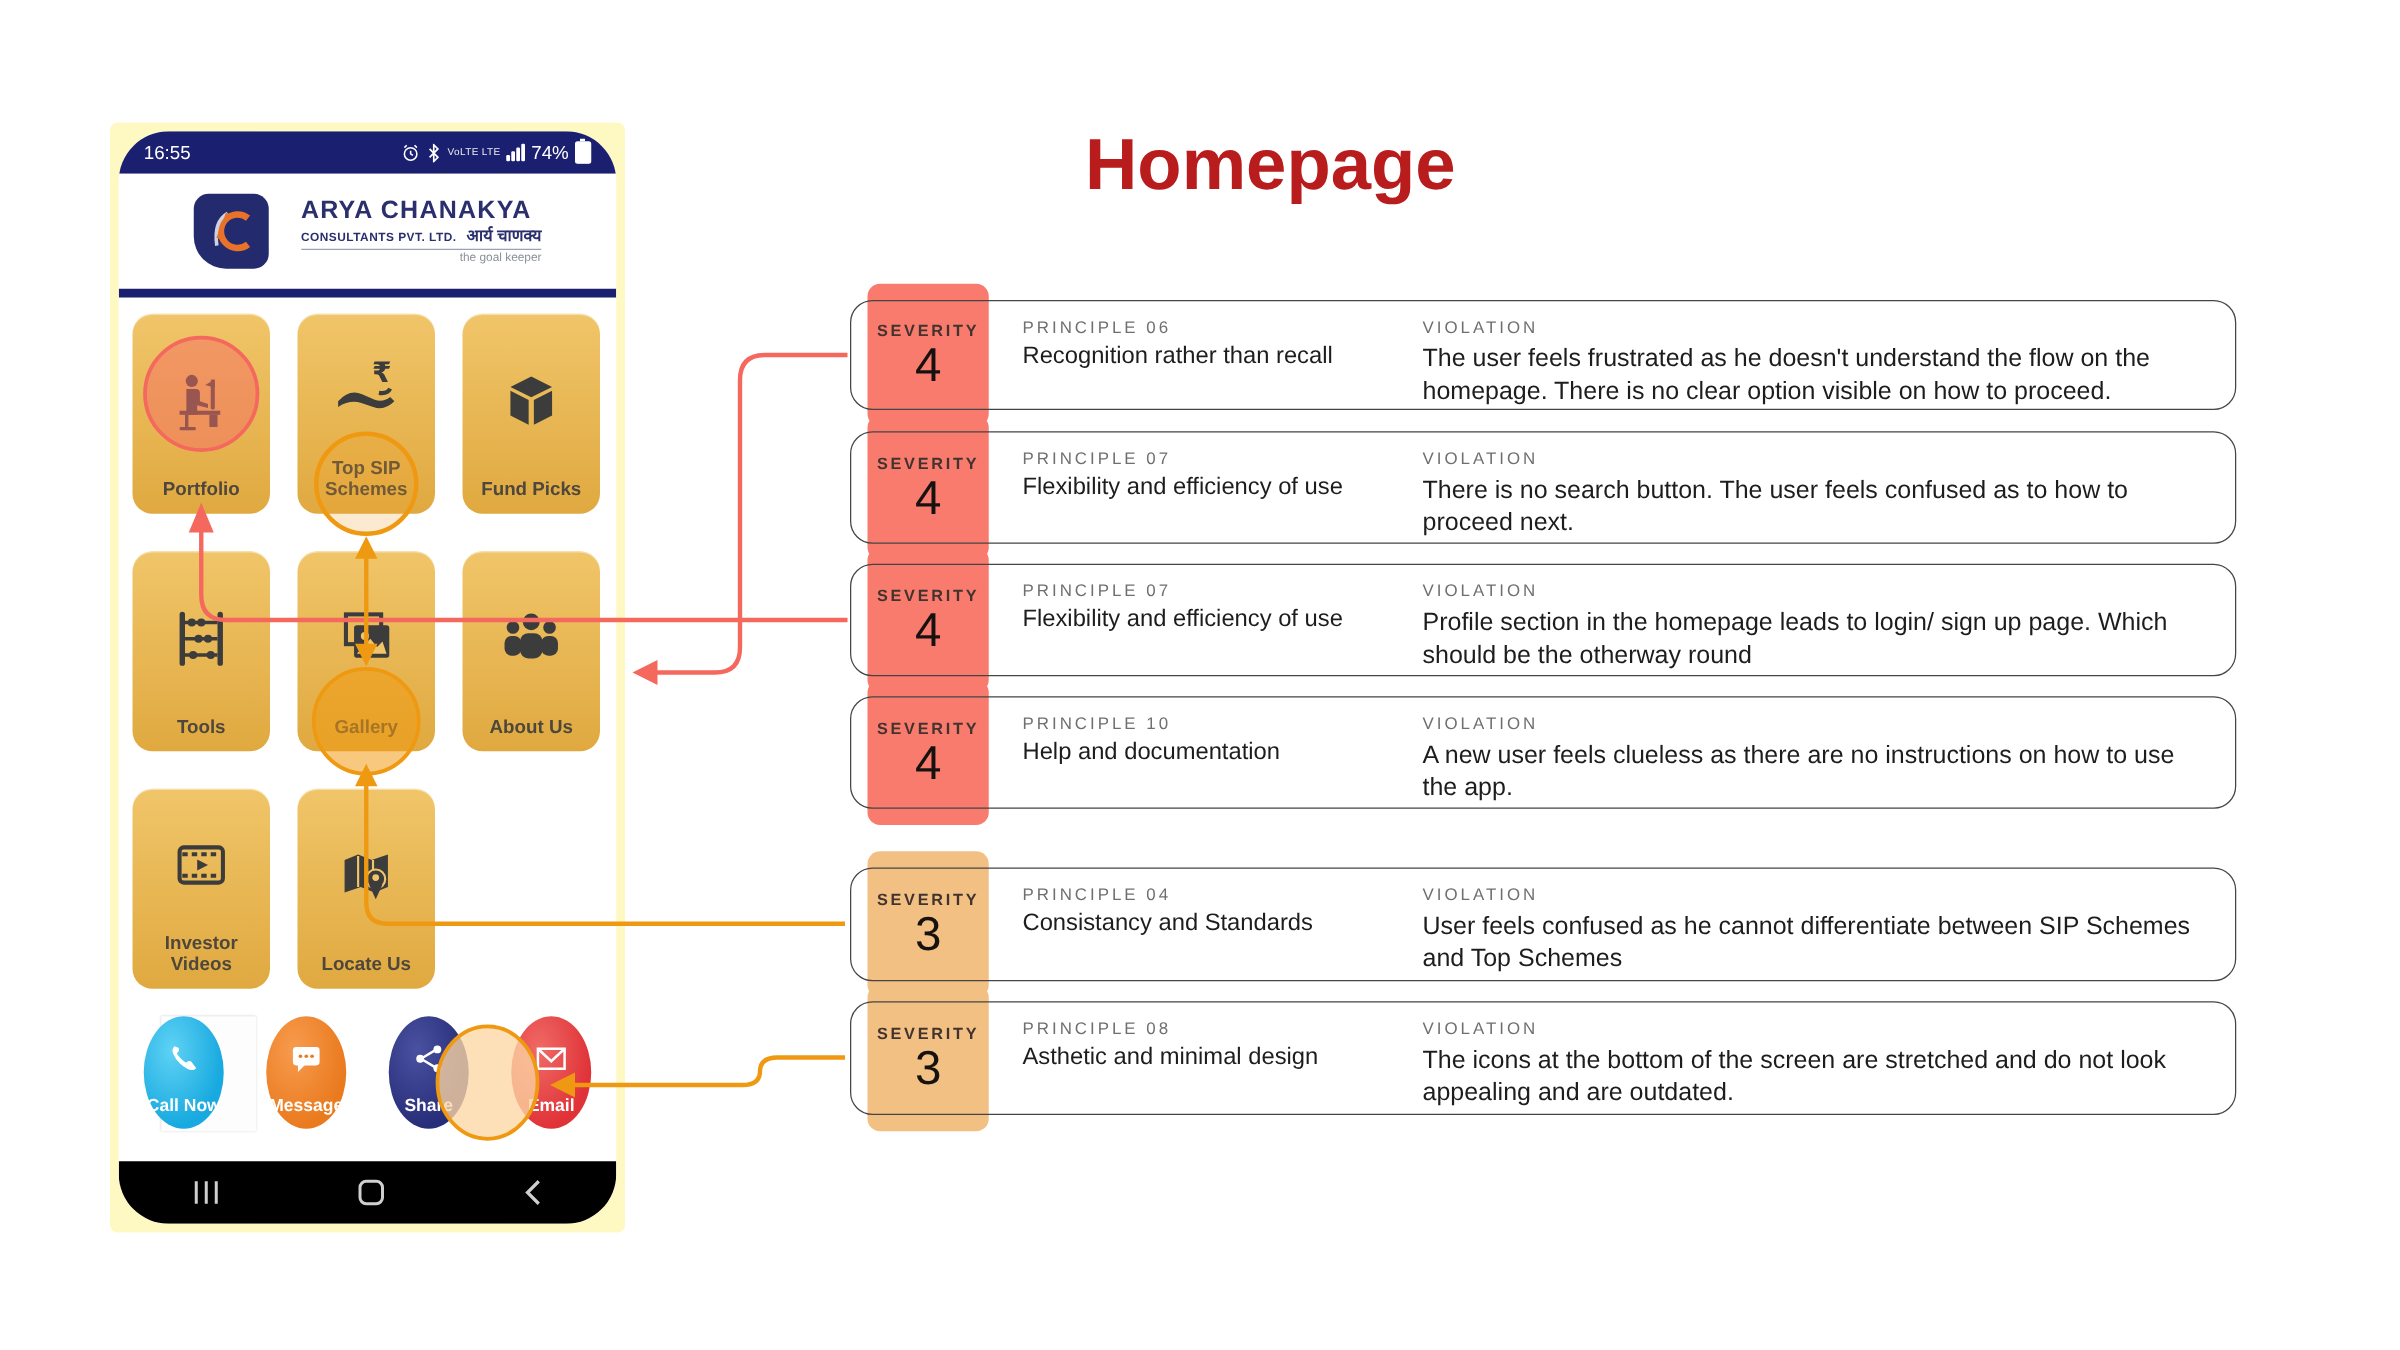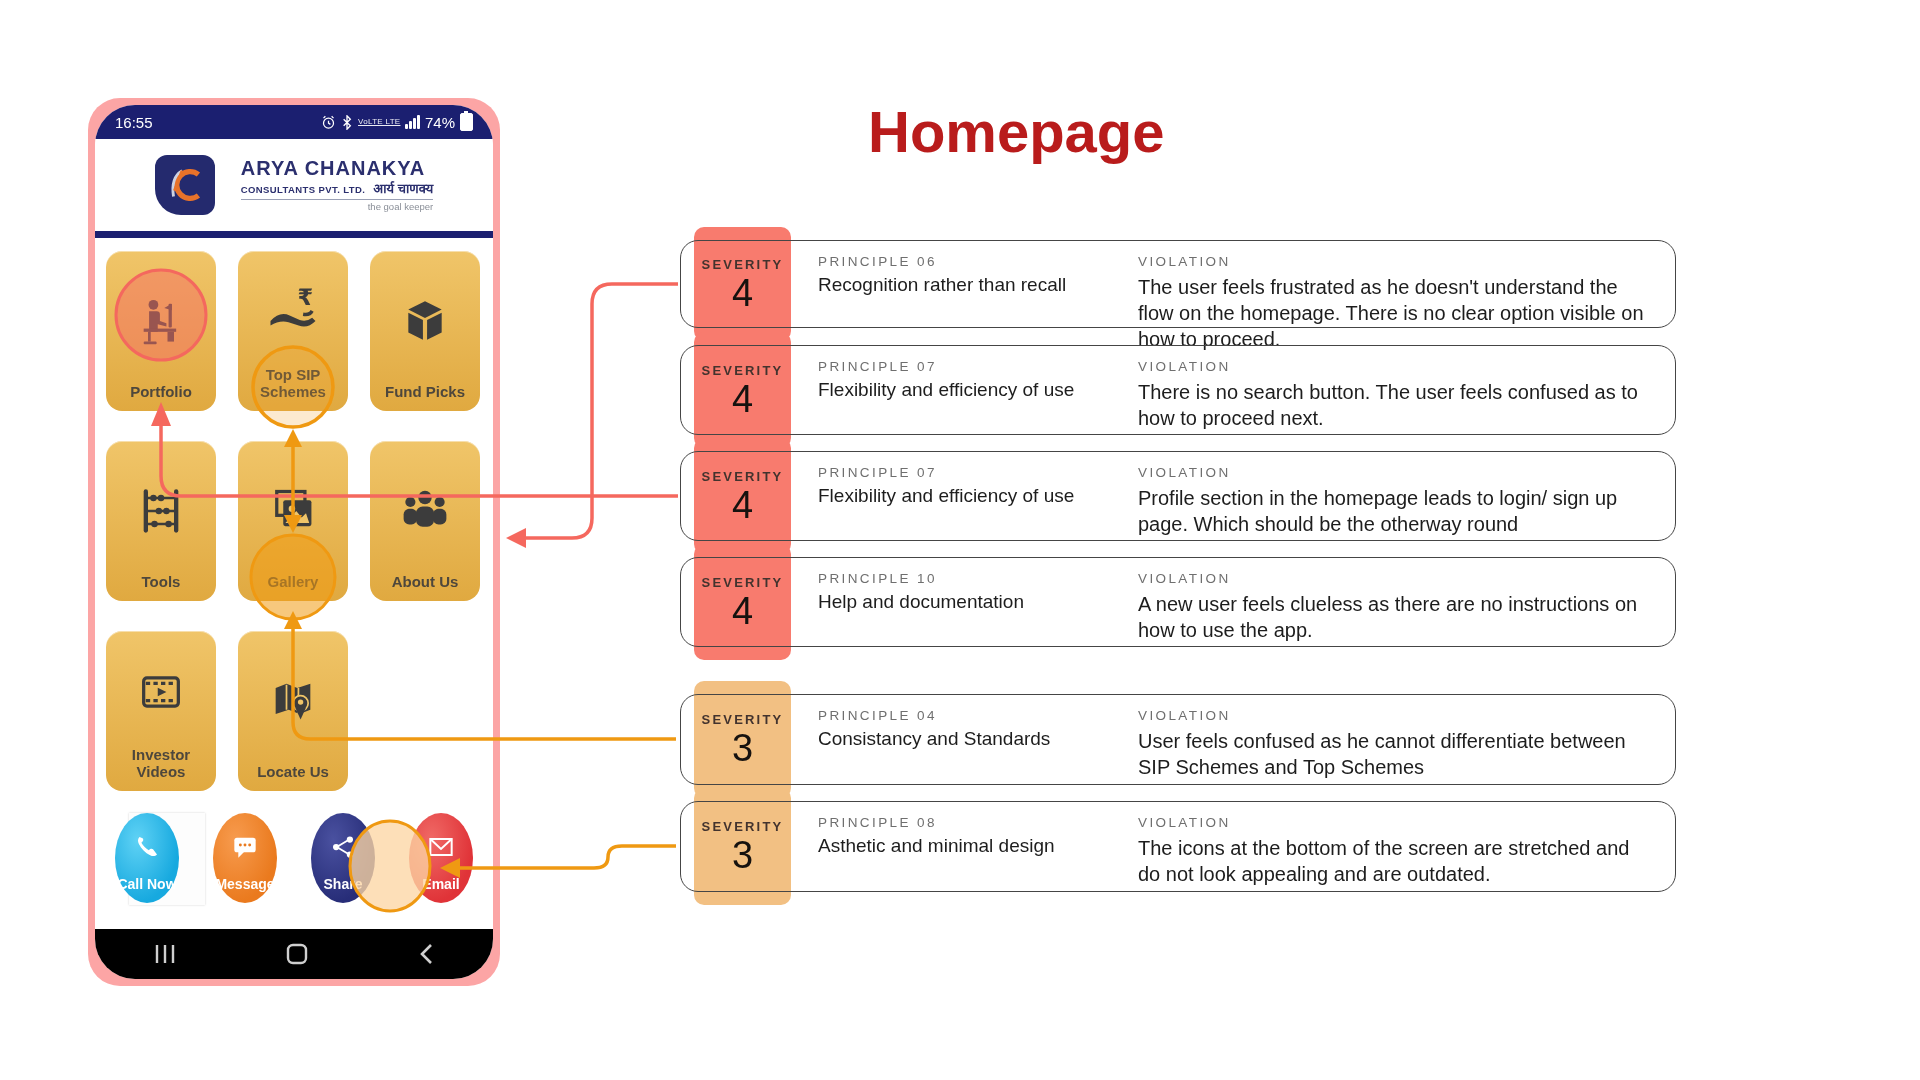--- a/index.html
+++ b/index.html
@@ -1,27 +1,27 @@
 <!DOCTYPE html>
 <html><head>
 <meta charset="utf-8">
 <style>
   html,body{margin:0;padding:0;background:#fff;}
   #canvas{position:relative;width:1920px;height:1080px;background:#ffffff;overflow:hidden;
           font-family:"Liberation Sans",sans-serif;}
 
   
-  .phone{position:absolute;left:88px;top:98px;width:412px;height:888px;background:#fca5a5;
-         border-radius:32px;padding:7px;box-sizing:border-box;z-index:10;}
+  .phone{position:absolute;left:88px;top:98px;width:412px;height:888px;background:#fef9c3;
+         border-radius:6px;padding:7px;box-sizing:border-box;z-index:10;}
   .screen{width:100%;height:100%;border-radius:40px;overflow:hidden;background:#fff;
           display:flex;flex-direction:column;}
   .statusbar{background:#1b1f70;color:#fff;height:34px;display:flex;justify-content:space-between;
              align-items:center;padding:0 20px;font-size:15px;flex:0 0 auto;}
   .sb-right{display:flex;align-items:center;gap:5px;}
-  .sb-net{font-size:8px;line-height:1;opacity:.92;letter-spacing:.3px;text-decoration:underline;}
+  .sb-net{font-size:8px;line-height:1;opacity:.92;letter-spacing:.3px;}
   .sb-batt-body{width:11px;height:16px;border:1.5px solid #fff;border-radius:2px;background:#fff;position:relative;}
   .sb-batt-body:before{content:"";position:absolute;top:-3px;left:2.5px;width:4px;height:2px;background:#fff;}
   .sig{display:flex;align-items:flex-end;gap:1.5px;}
   .sig i{display:block;width:2.5px;background:#fff;border-radius:1px;}
 
   .apphead{height:92px;display:flex;align-items:center;justify-content:center;gap:10px;flex:0 0 auto;background:#fff;}
   .logo-mark{width:60px;height:60px;background:#242a6e;border-radius:12px 12px 12px 26px;
              display:flex;align-items:center;justify-content:center;flex:0 0 auto;}
   .brand{display:flex;flex-direction:column;margin-left:16px;}
   .brand-name{color:#2b2f6e;font-weight:bold;font-size:20px;letter-spacing:1px;line-height:1.05;}
@@ -53,21 +53,21 @@
   .call-card{position:absolute;left:14px;top:0;width:76px;height:92px;background:#fdfdfd;
              box-shadow:0 0 2px rgba(0,0,0,.18);}
 
   .navbar{margin-top:auto;background:#000;height:50px;display:flex;align-items:center;
           justify-content:space-between;padding:0 58px;flex:0 0 auto;}
   .navbtn{display:flex;align-items:center;justify-content:center;}
 
   
   .page-title{position:absolute;left:868px;top:98px;font-size:58px;font-weight:800;color:#b91c1c;z-index:5;}
 
-  .card{position:absolute;left:680px;width:996px;z-index:20;}
+  .card{position:absolute;left:680px;width:1109px;z-index:20;}
   .sev-tab{position:absolute;left:14px;top:-13px;bottom:-13px;width:97px;border-radius:10px;z-index:1;
            display:flex;flex-direction:column;align-items:center;justify-content:center;gap:2px;}
   .sev-red{background:#f87b6e;}
   .sev-orange{background:#f2c083;}
   .sev-word{font-size:13px;letter-spacing:2.2px;color:#43332e;font-weight:bold;}
   .sev-num{font-size:38px;color:#16120f;line-height:1;}
   .card-box{position:absolute;inset:0;border:1.6px solid #454545;border-radius:18px;z-index:2;
             display:flex;align-items:flex-start;padding:13px 24px 13px 137px;box-sizing:border-box;}
   .col-principle{width:320px;flex:0 0 auto;}
   .col-violation{flex:1;}

